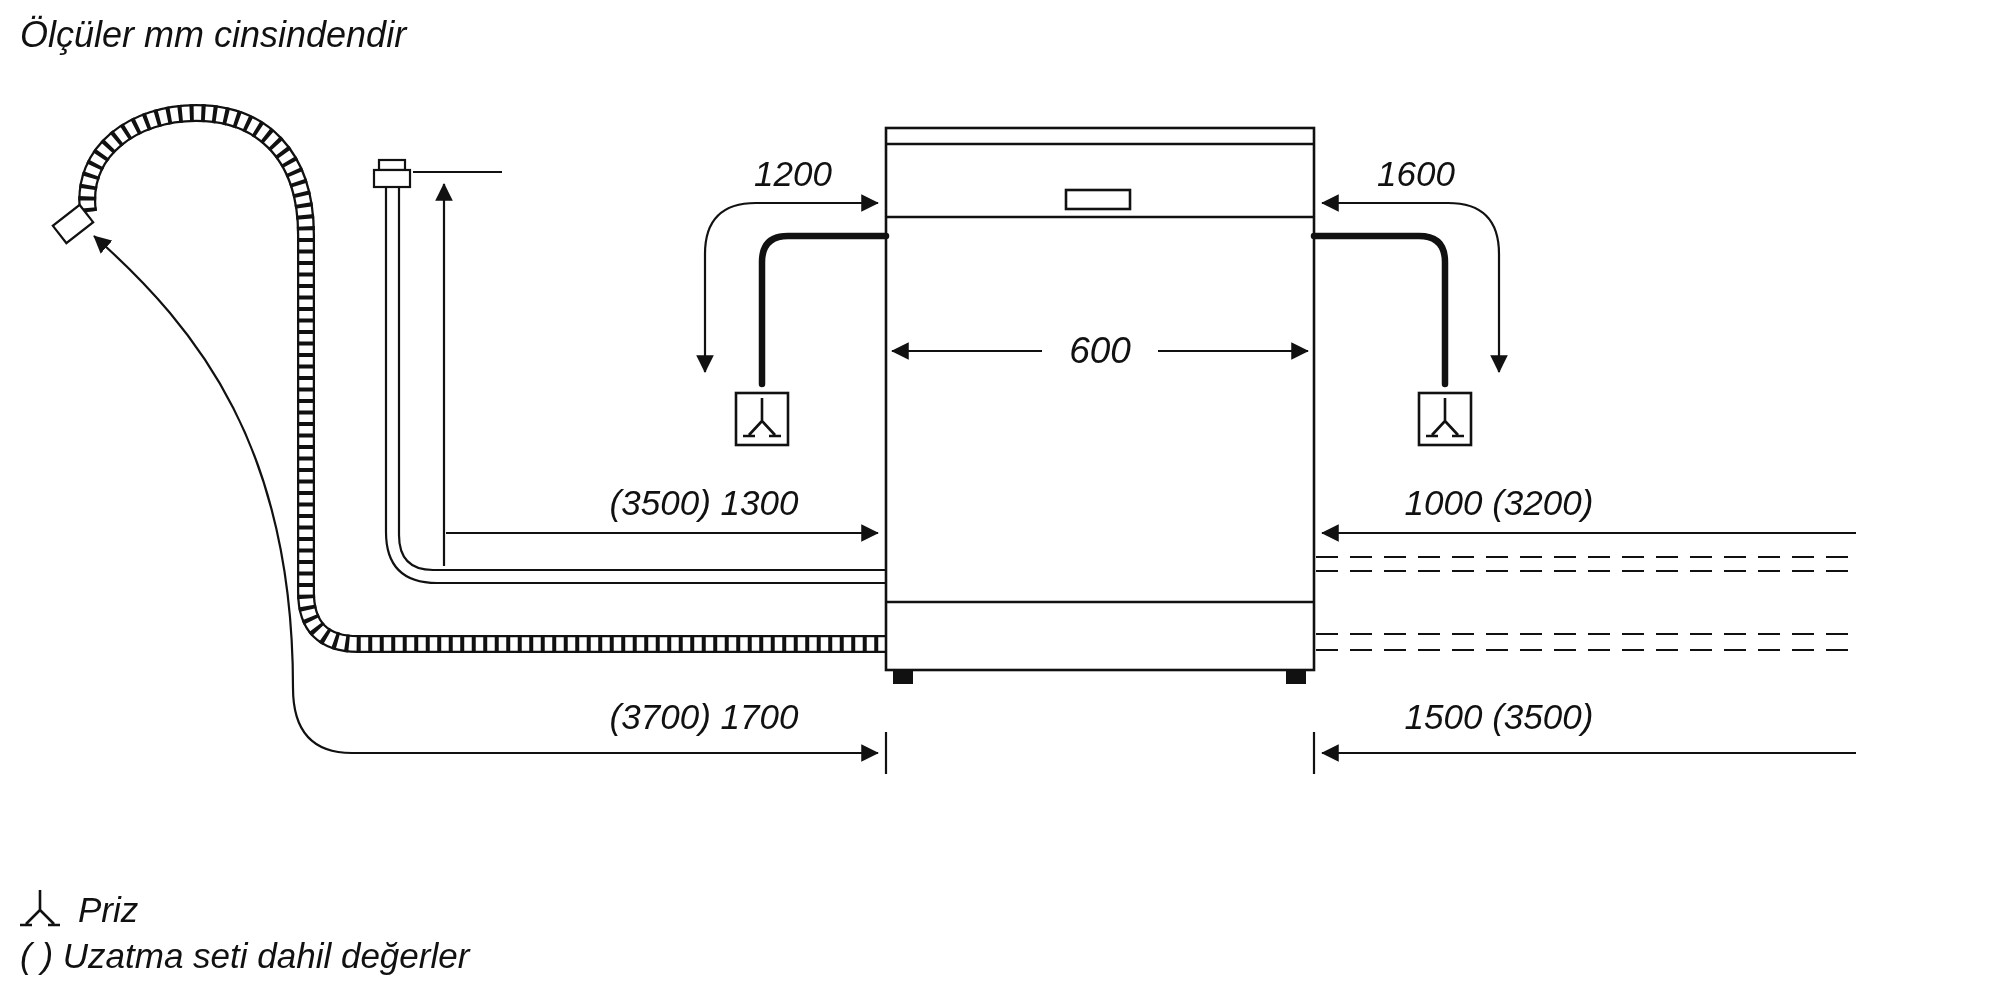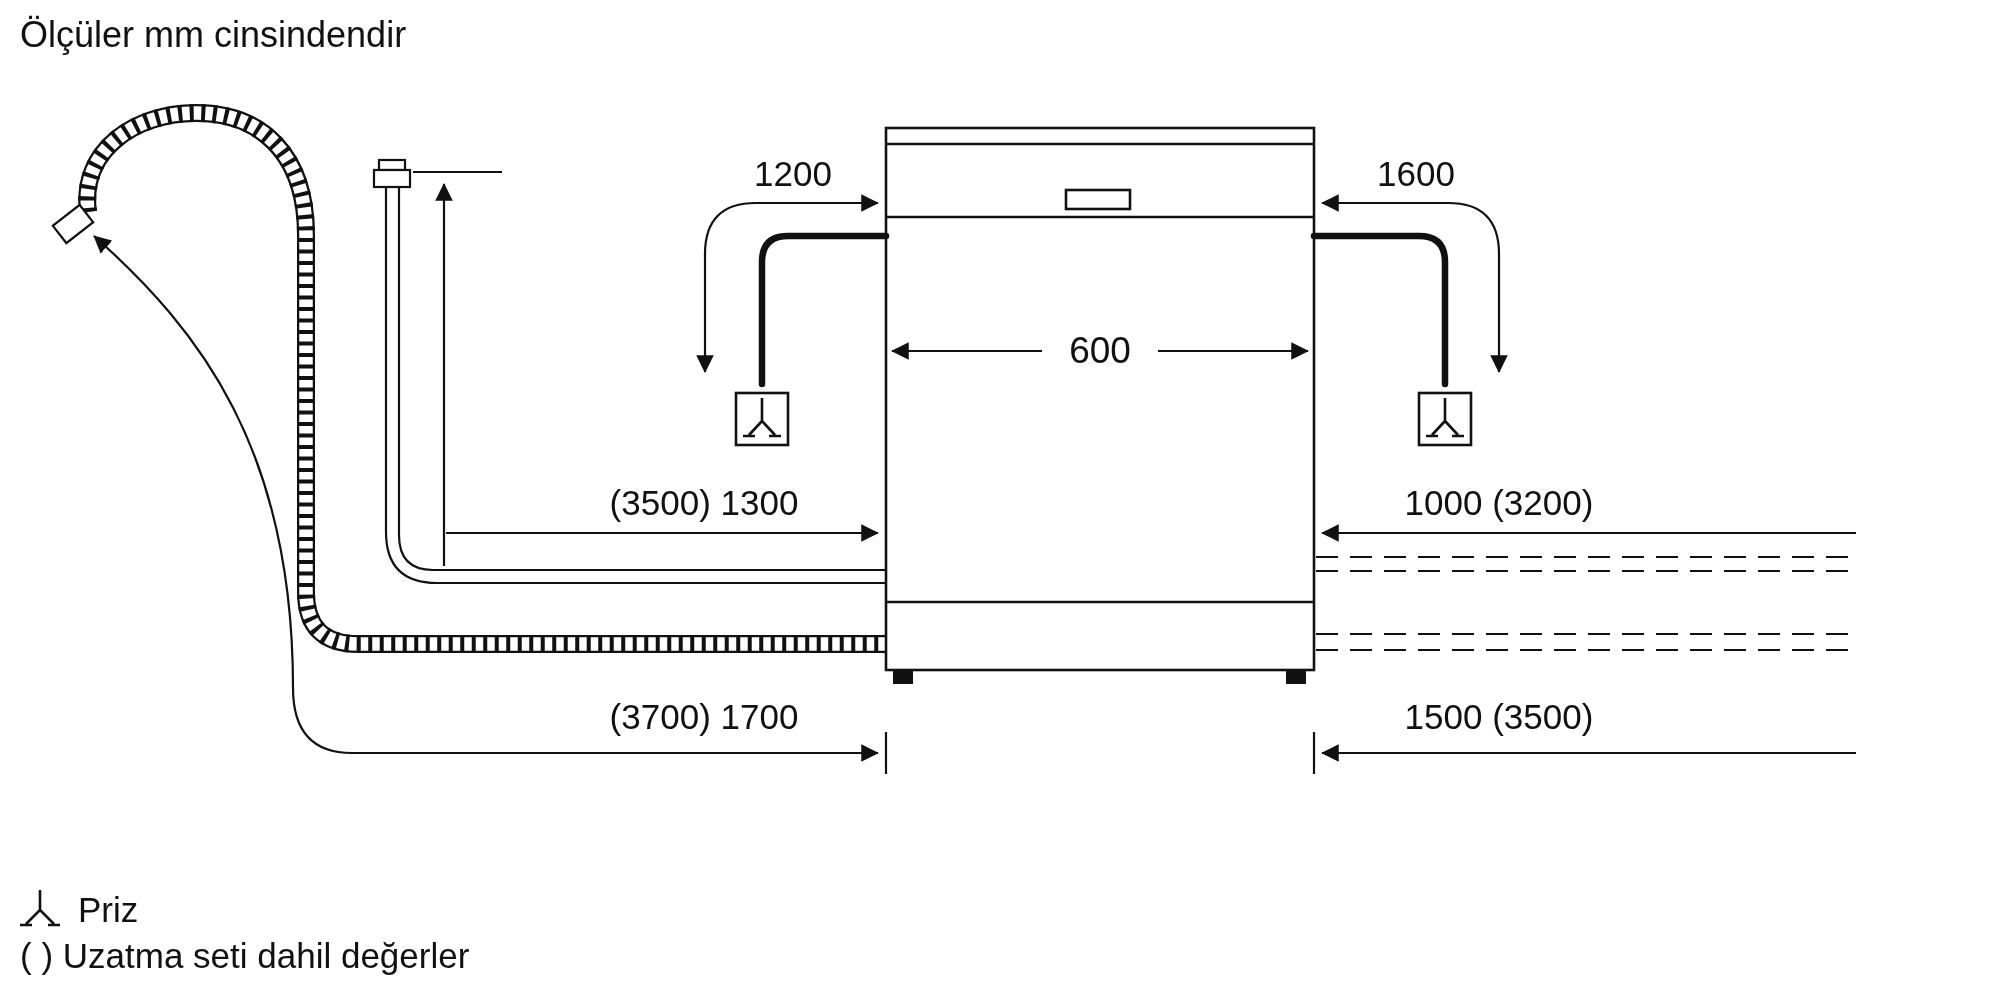--- a/index.html
+++ b/index.html
@@ -6,20 +6,21 @@
     margin: 0;
     padding: 0;
     background: #ffffff;
   }
   .stage {
     width: 2000px;
     height: 1000px;
     position: relative;
     background: #ffffff;
     overflow: hidden;
+    font-style: italic;
   }
   svg { display: block; }
   .t-title {
     font-family: "Liberation Sans", sans-serif;
     font-size: 36px;
     fill: #111111;
   }
   .t-dim {
     font-family: "Liberation Sans", sans-serif;
     font-size: 35px;

